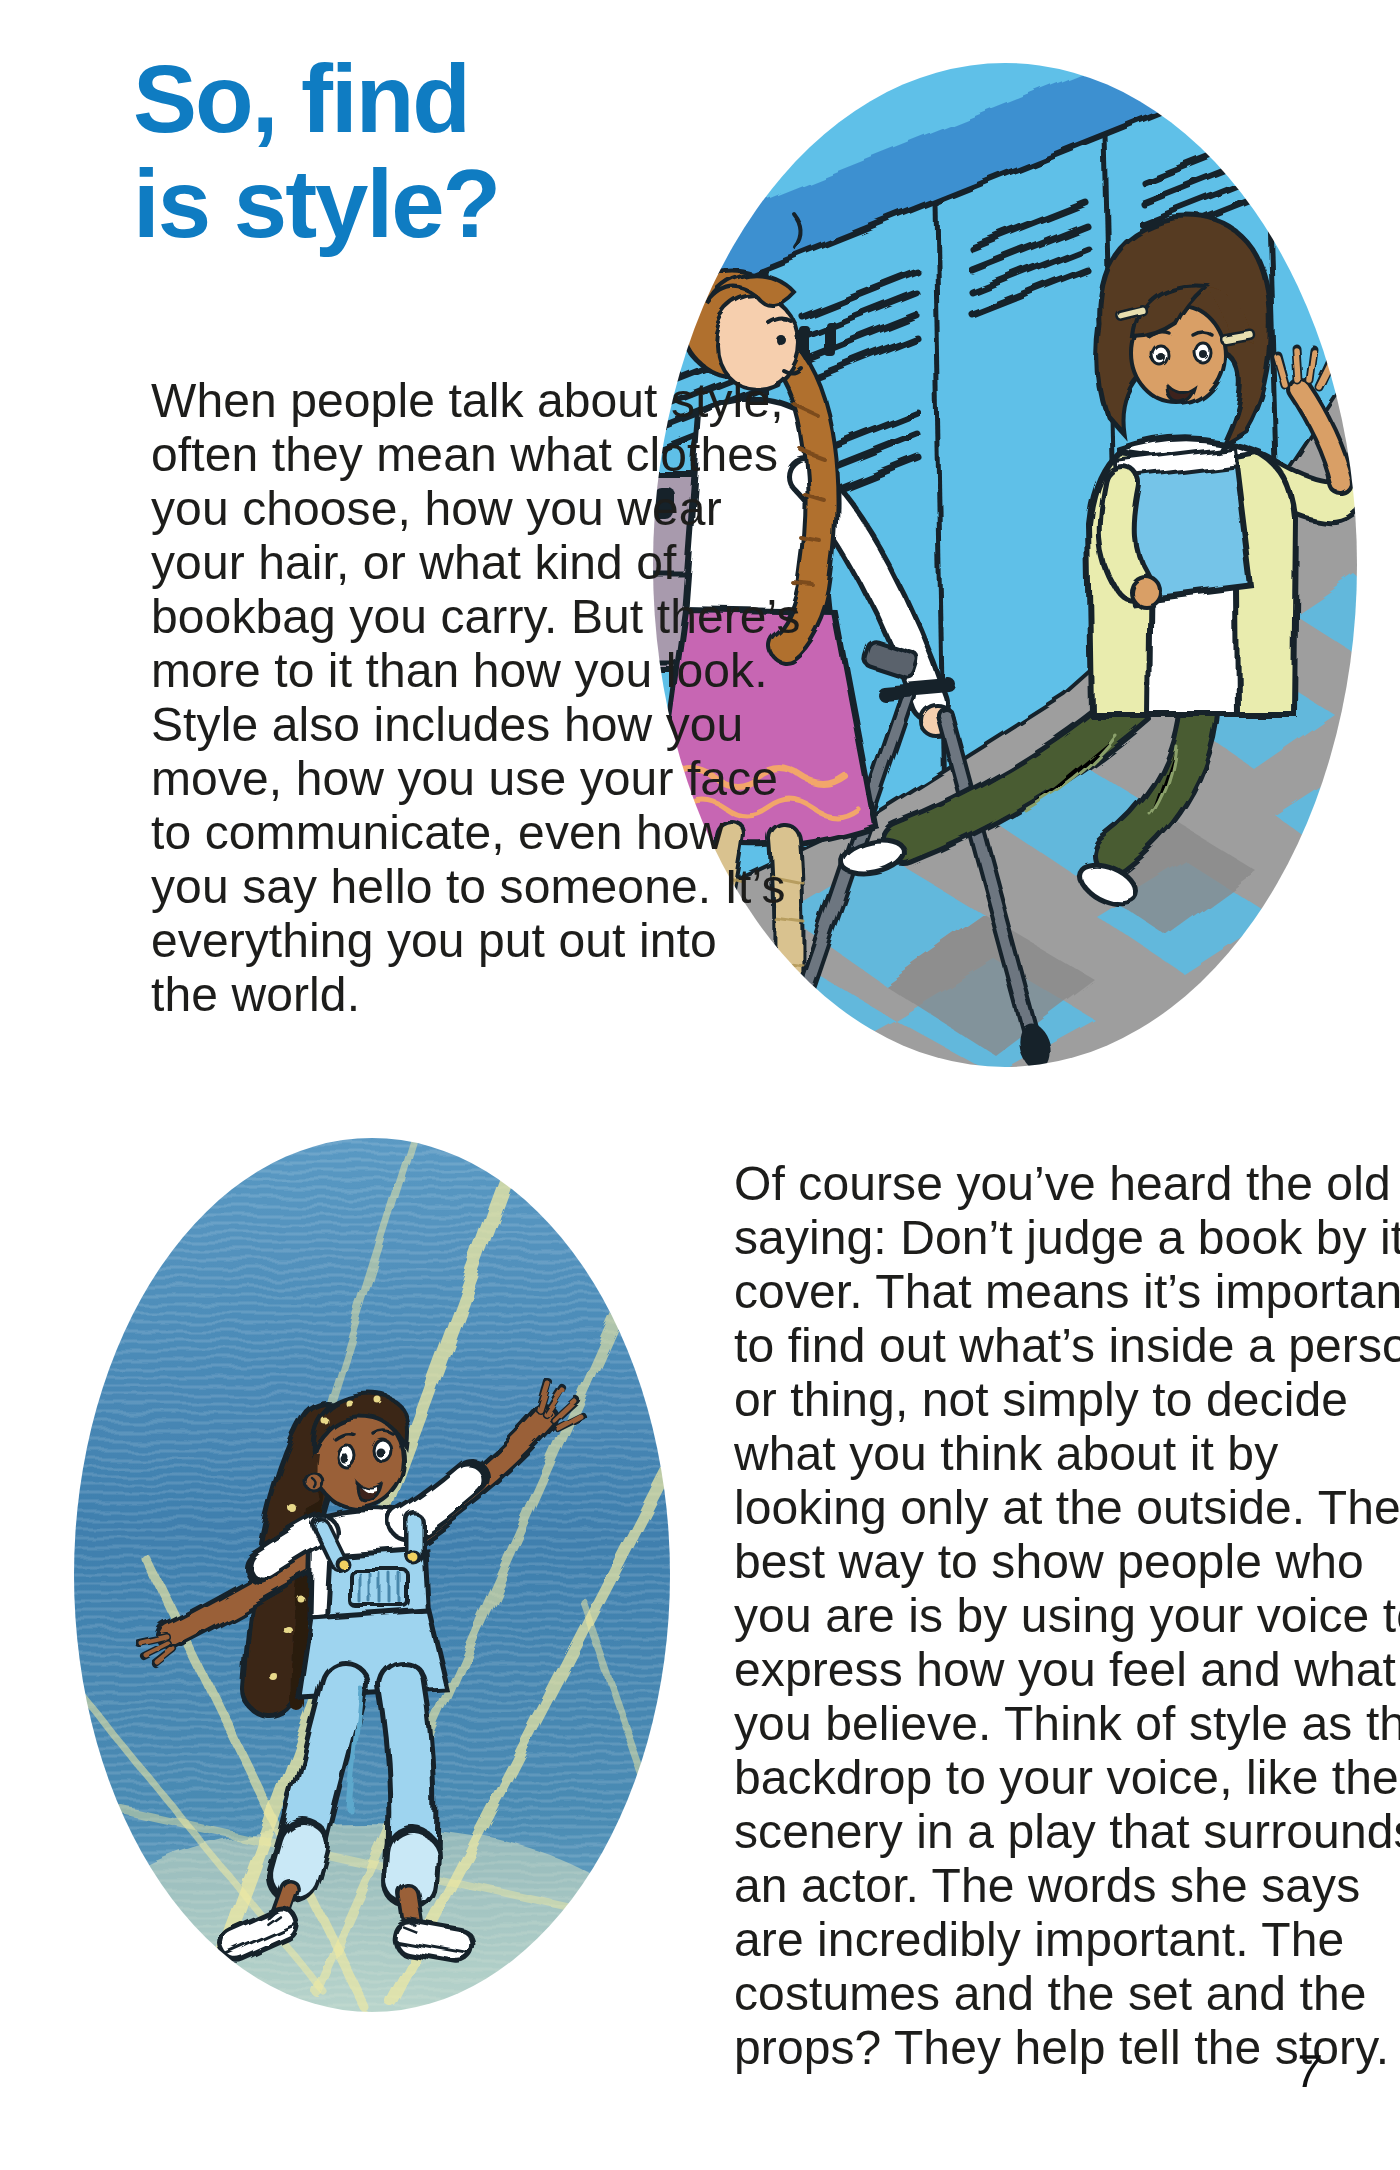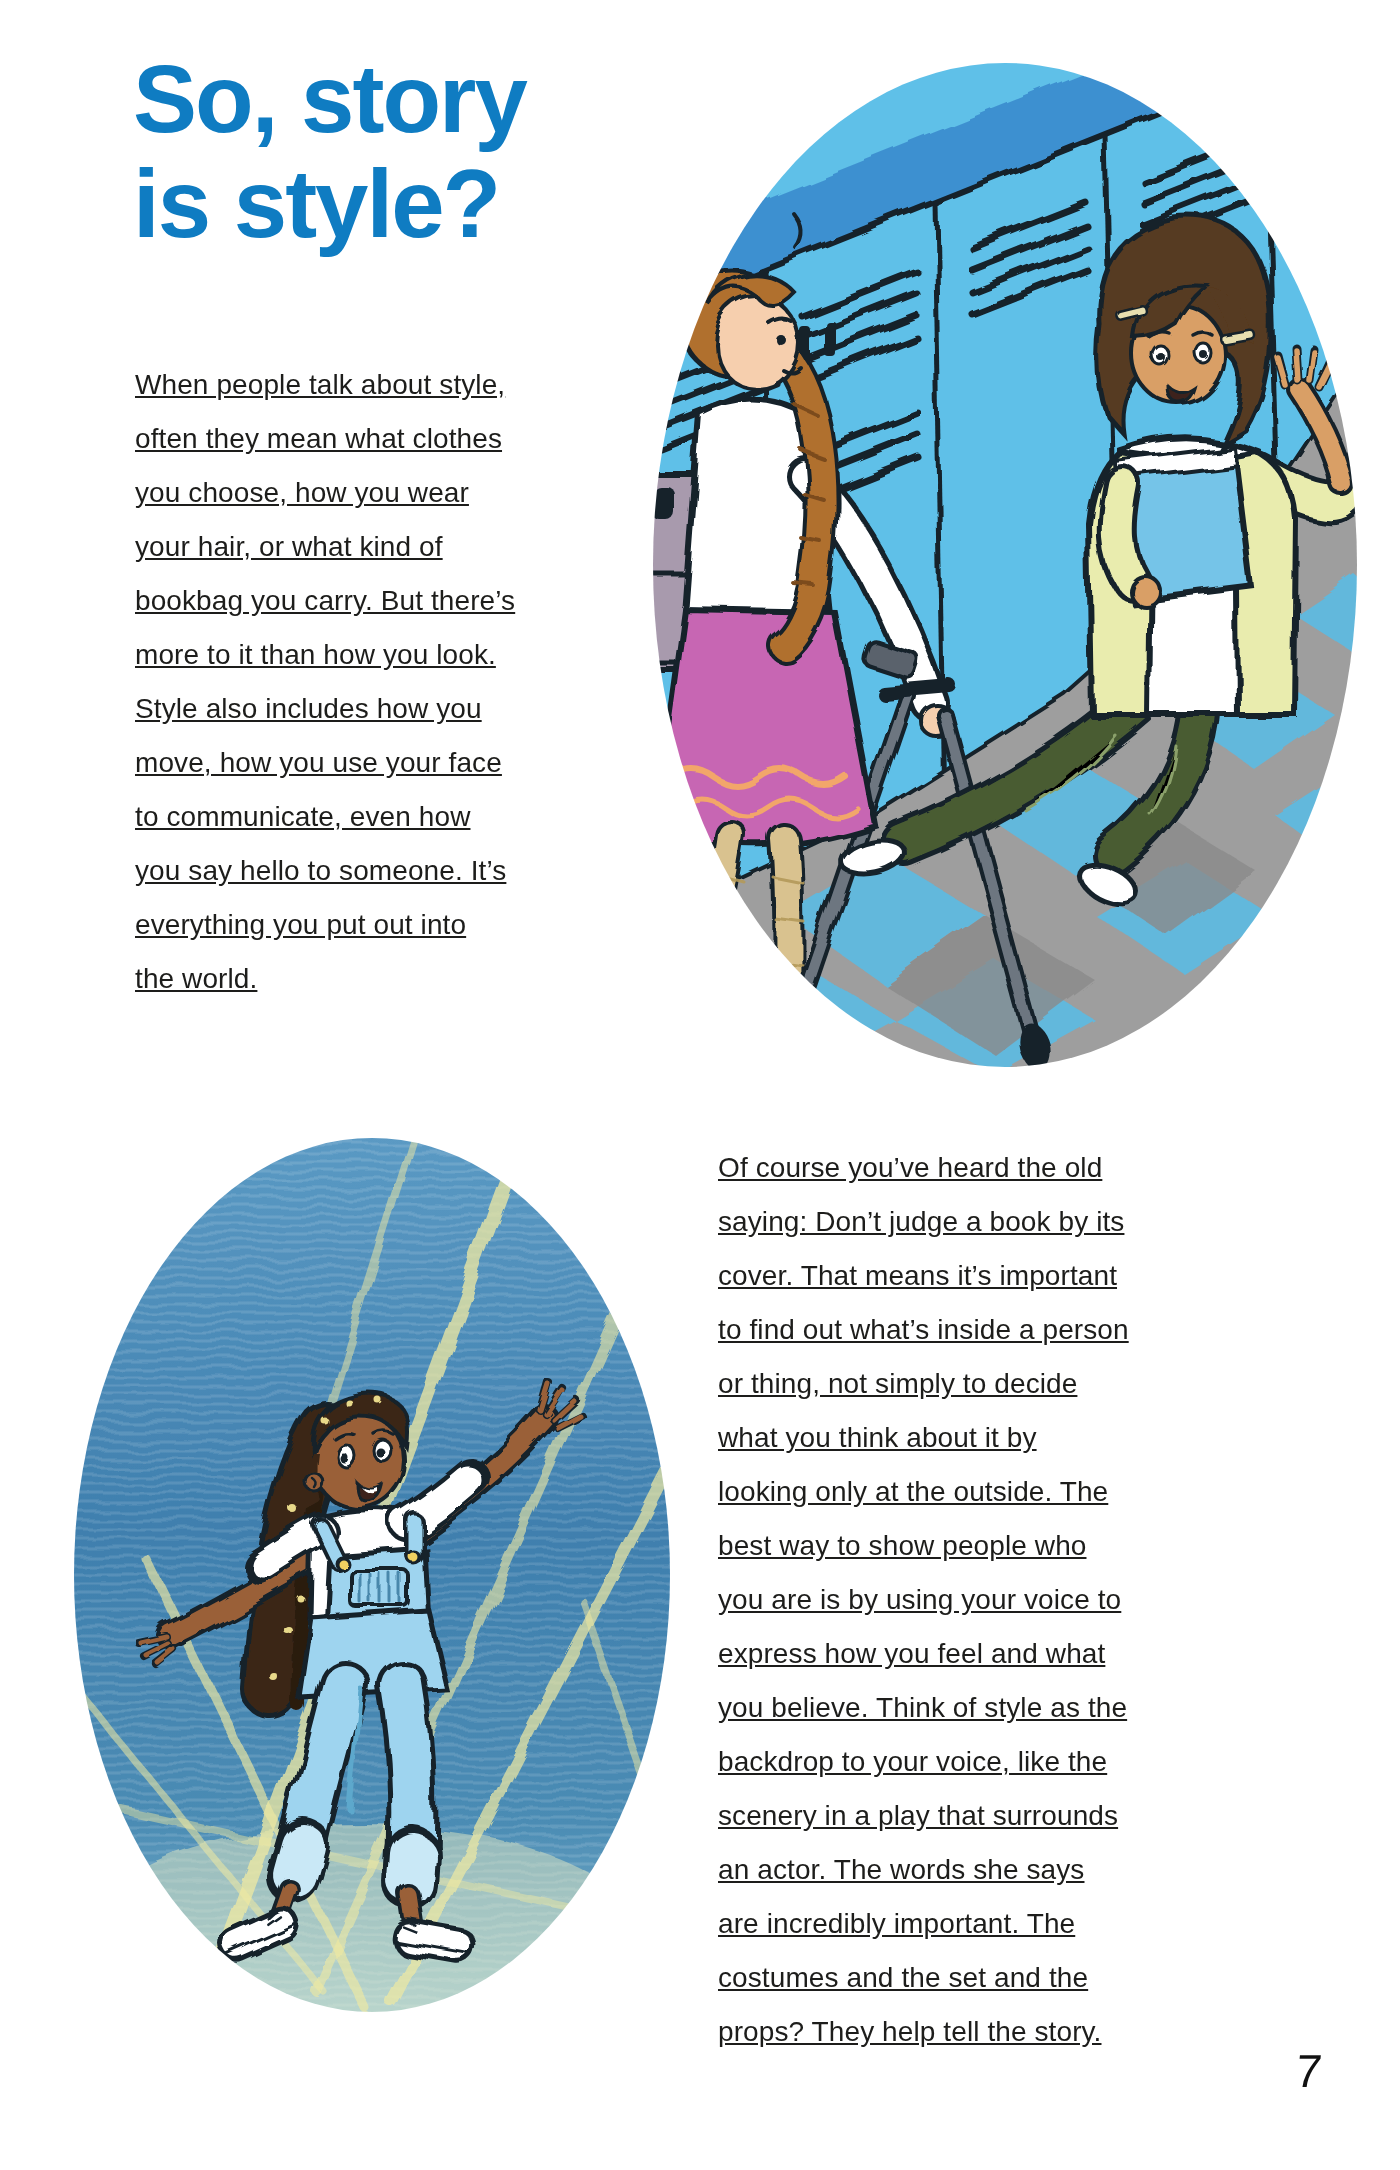--- a/index.html
+++ b/index.html
@@ -6,40 +6,40 @@
   .page{
     position:relative;width:1400px;height:2170px;background:#ffffff;
     font-family:"Liberation Sans","DejaVu Sans",sans-serif;color:#1d1d1b;overflow:hidden;
   }
   .heading{
     position:absolute;left:133px;top:46px;margin:0;
     font-size:96px;line-height:105px;font-weight:800;letter-spacing:-2px;
     white-space:pre;
   }
   .para{
-    position:absolute;margin:0;font-size:28px;line-height:54px;letter-spacing:0.1px;
-    white-space:pre;color:#1d1d1b;text-decoration:underline;
+    position:absolute;margin:16px;font-size:48px;line-height:54px;letter-spacing:0.1px;
+    white-space:pre;color:#1d1d1b;
   }
   .para-left{left:135px;top:358px;}
   .para-right{left:718px;top:1141px;}
   .pageno{
     position:absolute;left:1296px;top:2044px;font-size:46px;color:#111;
     transform:skewX(-6deg);
   }
   .illo{position:absolute;margin:0;}
   .illo-hallway{left:645px;top:55px;width:720px;height:1020px;}
   .illo-dancer{left:62px;top:1130px;width:620px;height:890px;}
   svg{display:block;}
 </style>
 </head>
 <body>
 
 <main class="page">
 
-  <h1 class="heading" style="color: rgb(15, 124, 194);">So, story
+  <h1 class="heading" style="color: rgb(15, 124, 194);">So, find
 is style?</h1>
 
   <figure class="illo illo-hallway">
     <svg width="720" height="1020" viewBox="0 0 720 1020">
       <defs>
         <clipPath id="hallClip">
             <ellipse cx="360" cy="510" rx="352" ry="502"></ellipse>
           </clipPath>
         <filter id="rough" x="-5%" y="-5%" width="110%" height="110%">
           <feTurbulence type="fractalNoise" baseFrequency="0.015" numOctaves="3" result="n"></feTurbulence>

